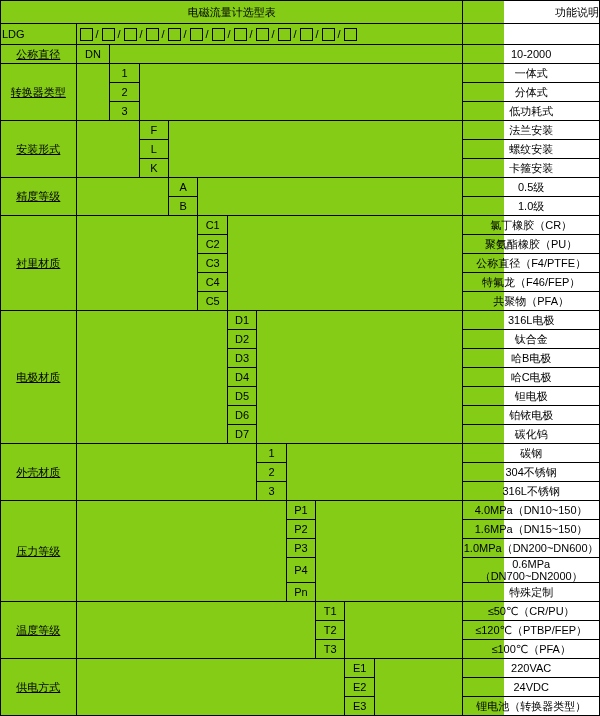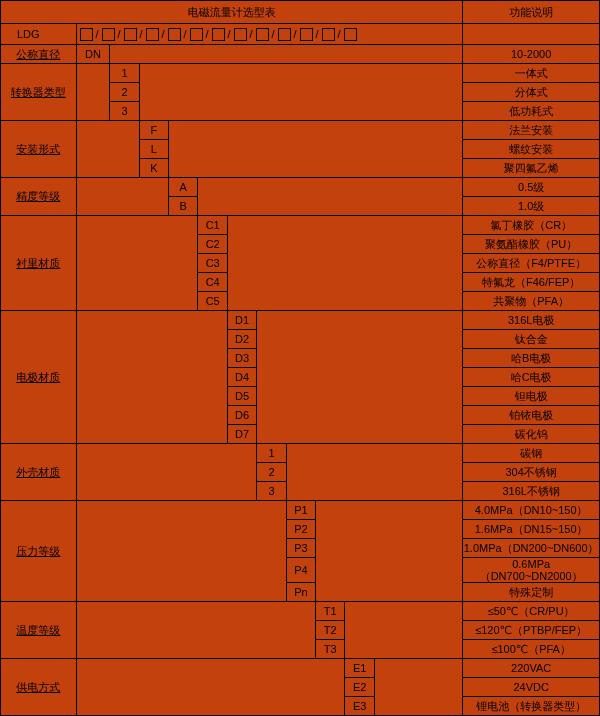--- a/index.html
+++ b/index.html
@@ -1,17 +1,17 @@
 <!DOCTYPE html>
 <html><head>
 <meta charset="utf-8">
 <style>
   html,body{margin:0;padding:0;background:#fff;}
   body{font-family:"Liberation Sans","DejaVu Sans",sans-serif;color:#000;}
-  #page{width:600px;height:716px;position:relative;background:#c2410c;}
+  #page{width:504px;height:716px;position:relative;background:#84cc16;}
   table.sel{border-collapse:collapse;width:600px;table-layout:fixed;}
   table.sel td{border:1px solid #000;font-size:11px;text-align:center;vertical-align:middle;padding:0;height:18px;line-height:1.1;}
   td.blank{border:1px solid #000;}
   .title{font-size:13px;font-weight:normal;}
   .rowlabel{font-size:12.5px;font-weight:normal;text-decoration:underline;}
   .desc{font-size:11.5px;}
   .codecell{font-size:10.5px;border-radius:6px;}
   .topcodes{padding:0;}
   .boxrow{display:flex;align-items:center;justify-content:flex-start;gap:0px;padding-left:2px;}
   .sqbox{width:11px;height:11px;border:1px solid #000;display:inline-block;margin:0 1px;}
@@ -36,24 +36,24 @@
       <col style="width:28px">
       <col style="width:28px">
       <col style="width:28px">
       <col style="width:28px">
       <col style="width:28px">
       <col style="width:130px">
     </colgroup>
     <tbody id="tbody">
         <tr>
           <td colspan="14" class="title" style="height:22px;">电磁流量计选型表</td>
-          <td class="title" style="height:22px;">功能说明</td>
-        </tr>
-        <tr>
-          <td class="ldg" style="text-align:left;padding-left:16px;height:20px;">LDG</td>
+          <td class="title" style="height:22px;text-align:right;">功能说明</td>
+        </tr>
+        <tr>
+          <td class="ldg" style="text-align:left;padding-left:1px;height:20px;">LDG</td>
           <td colspan="13" class="topcodes" style="height:20px;">
             <div class="boxrow">
               <span class="sqbox"></span>
               <span class="slash">/</span>
               <span class="sqbox"></span>
               <span class="slash">/</span>
               <span class="sqbox"></span>
               <span class="slash">/</span>
               <span class="sqbox"></span>
               <span class="slash">/</span>
@@ -105,21 +105,21 @@
           <td class="codecell">F</td>
           <td colspan="10" rowspan="3" class="blank">&nbsp;</td>
           <td class="desc">法兰安装</td>
         </tr>
         <tr>
           <td class="codecell">L</td>
           <td class="desc">螺纹安装</td>
         </tr>
         <tr>
           <td class="codecell">K</td>
-          <td class="desc">聚四氟乙烯</td>
+          <td class="desc">卡箍安装</td>
         </tr>
         <tr>
           <td rowspan="2" class="rowlabel">精度等级</td>
           <td colspan="3" rowspan="2" class="blank">&nbsp;</td>
           <td class="codecell">A</td>
           <td colspan="9" rowspan="2" class="blank">&nbsp;</td>
           <td class="desc">0.5级</td>
         </tr>
         <tr>
           <td class="codecell">B</td>

